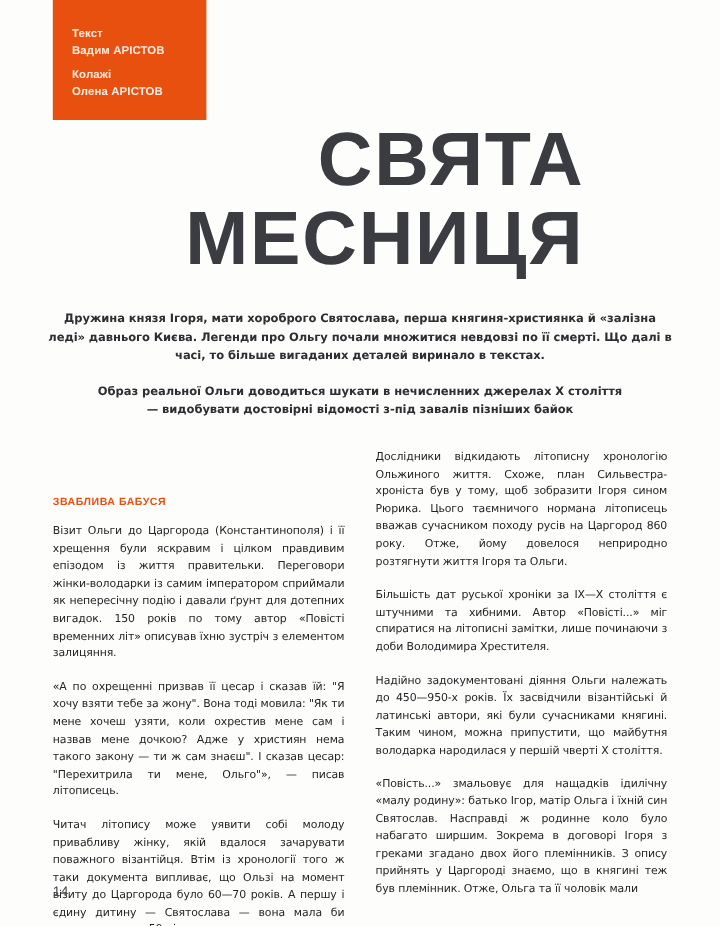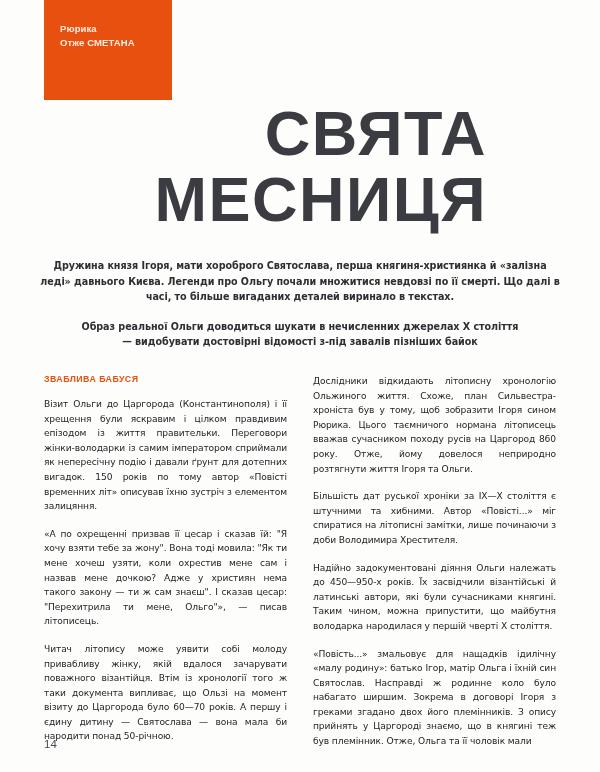--- a/index.html
+++ b/index.html
@@ -96,20 +96,21 @@
   }
   .col { width: 243px; }
 
   .kicker {
     color: #e8500f;
     font-size: 8.8px;
     font-weight: bold;
     letter-spacing: 0.45px;
     margin-bottom: 13px;
     text-transform: uppercase;
+    margin-top: 39px;
   }
 
   .body-p {
     font-family: "DejaVu Sans", sans-serif;
     font-size: 9.1px;
     line-height: 14.6px;
     color: #242428;
     text-align: justify;
     letter-spacing: -0.1px;
     margin-bottom: 13px;
@@ -131,22 +132,26 @@
     letter-spacing: 0.2px;
   }
 </style>
 </head>
 <body>
 
 <div class="page">
 
   <div class="credits-box">
     <div class="credits-group">
-      <div class="credits-line">Рюрика</div>
-      <div class="credits-line">Отже СМЕТАНА</div>
+      <div class="credits-line">Текст</div>
+      <div class="credits-line">Вадим АРІСТОВ</div>
+    </div>
+    <div class="credits-group">
+      <div class="credits-line">Колажі</div>
+      <div class="credits-line">Олена АРІСТОВ</div>
     </div>
   </div>
 
   <h1 class="headline">
     <span class="headline-l1">СВЯТА</span>
     <span class="headline-l2">МЕСНИЦЯ</span>
   </h1>
 
   <div class="lead-block">
     <p class="lead-p">Дружина князя Ігоря, мати хороброго Святослава, перша княгиня-християнка й «залізна леді» давнього Києва. Легенди про Ольгу почали множитися невдовзі по її смерті. Що далі в часі, то більше вигаданих деталей виринало в текстах.</p>

